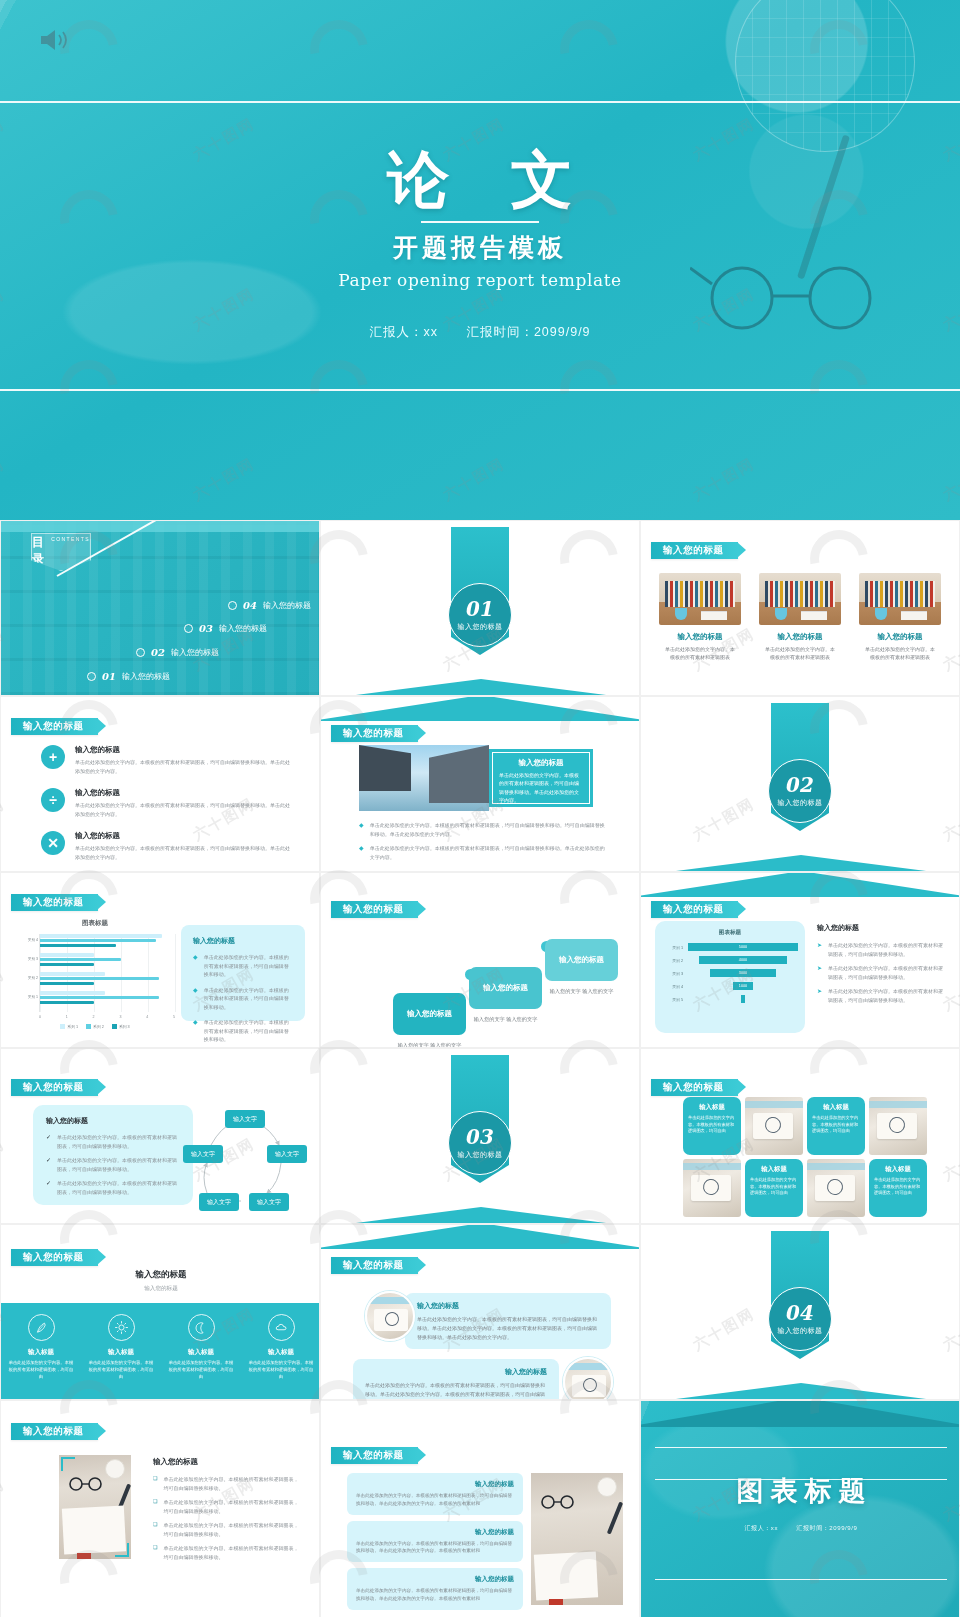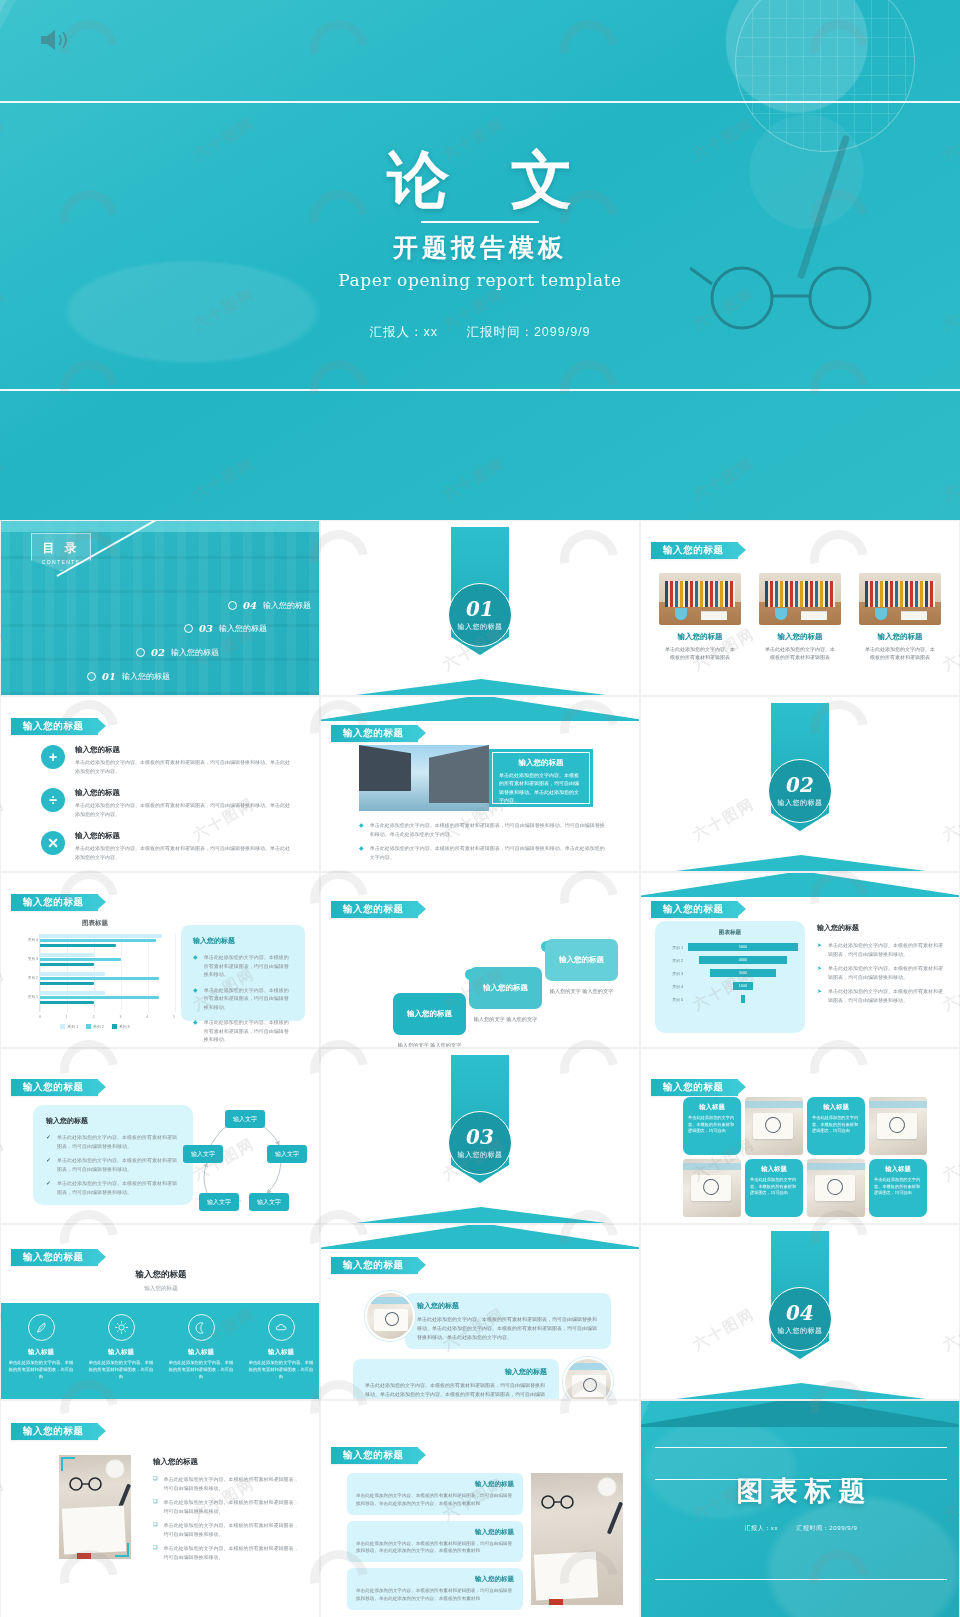--- a/index.html
+++ b/index.html
@@ -42,21 +42,21 @@
   .chip .in{position:relative;z-index:2}
   .roofwide{position:absolute;left:-10px;top:-2px;width:340px;height:26px;background:#2bbcc9;clip-path:polygon(0 100%,50% 0,100% 100%)}
 
   
   .contents{background:linear-gradient(140deg,#2eb9c5,#25aebc)}
   .contents .shelf{position:absolute;inset:0;opacity:.35;
     background:repeating-linear-gradient(90deg,rgba(255,255,255,.16) 0 9px,transparent 9px 22px),
                repeating-linear-gradient(0deg,rgba(0,60,70,.22) 0 3px,transparent 3px 34px)}
   .contents .topbar{position:absolute;left:0;top:0;width:320px;height:11px;background:#63d2dc;opacity:.85}
   .cbadge{position:absolute;left:30px;top:12px;width:60px;height:38px;background:rgba(255,255,255,.16);border:1px solid rgba(255,255,255,.55);
-     clip-path:polygon(0 0,100% 0,100% 72%,50% 100%,0 72%);display:flex;flex-direction:column;align-items:center;justify-content:center;color:#fff}
+     clip-path:polygon(0 0,100% 0,100% 72%,50% 100%,0 72%);display:flex;flex-direction:row;align-items:flex-start;justify-content:center;color:#fff}
   .cbadge .t1{font-family:"DejaVu Serif",serif;font-size:12px;font-weight:700;letter-spacing:3px}
   .cbadge .t2{font-size:5px;letter-spacing:1.4px;margin-top:2px}
   .diag{position:absolute;left:56px;top:54px;width:300px;height:2px;background:#fff;transform:rotate(-29.5deg);transform-origin:left center;opacity:.95}
   .citem{position:absolute;color:#fff;display:flex;align-items:center;gap:6px;white-space:nowrap}
   .citem .dot{width:9px;height:9px;border-radius:50%;border:1.6px solid #fff;background:rgba(255,255,255,.05)}
   .citem .num{font-family:"DejaVu Serif",serif;font-style:italic;font-size:10px;font-weight:700}
   .citem .lab{font-size:8px}
 
   
   .divider{background:#fff}

